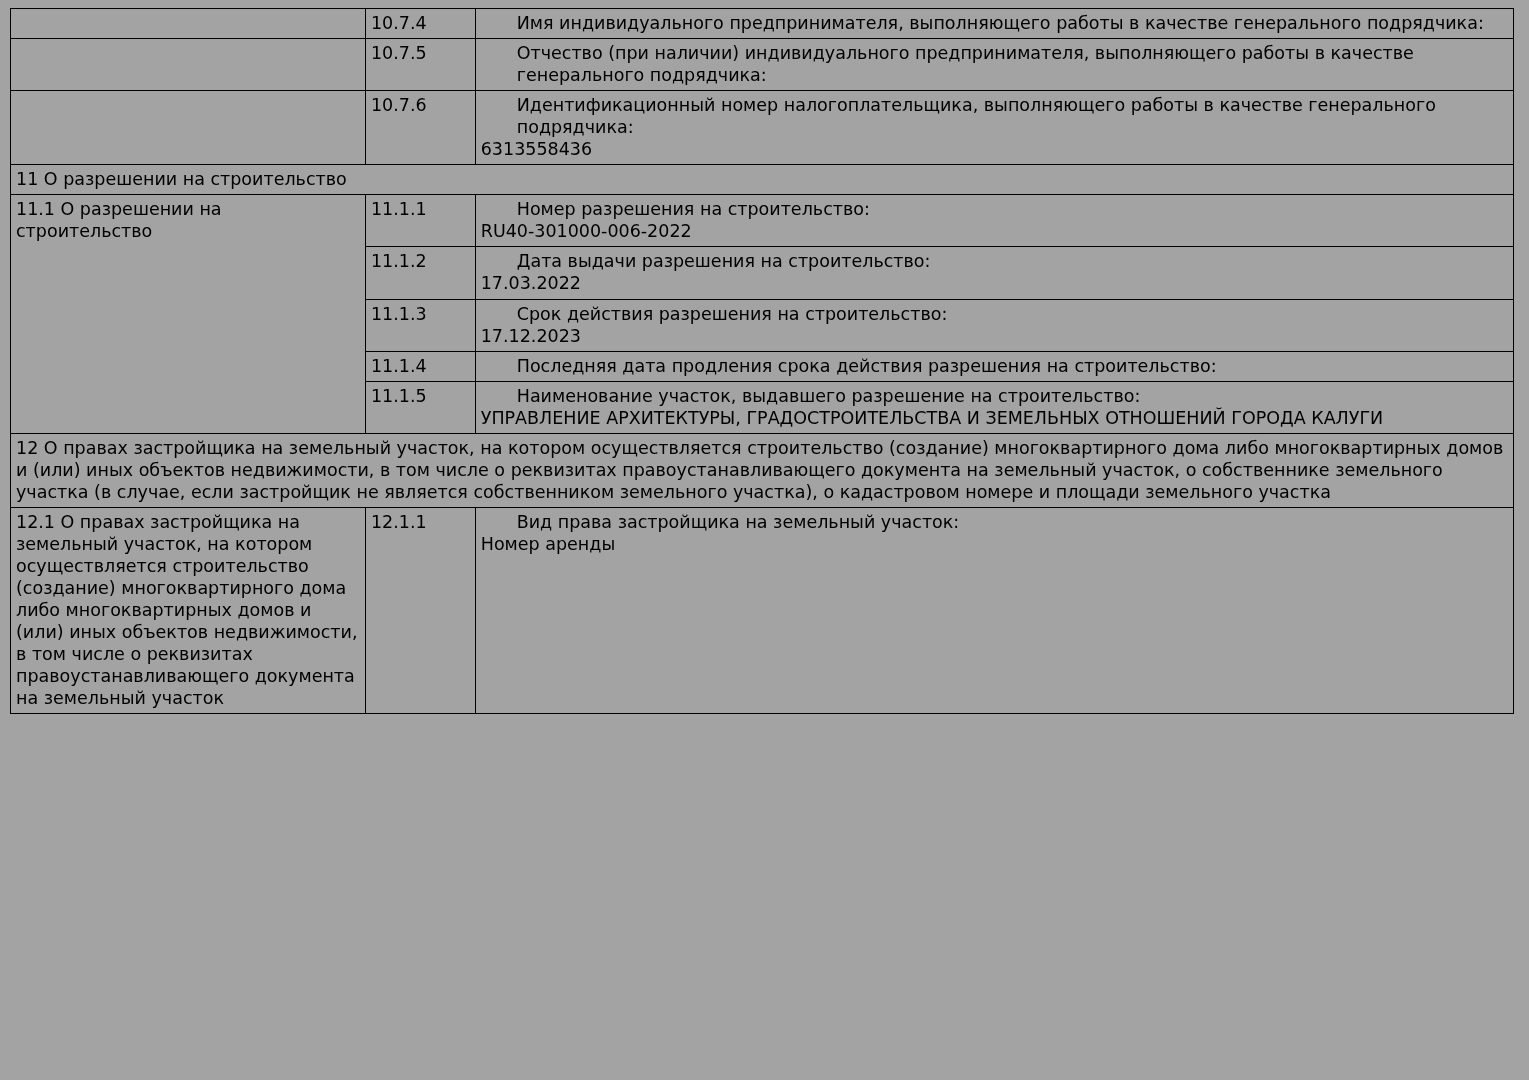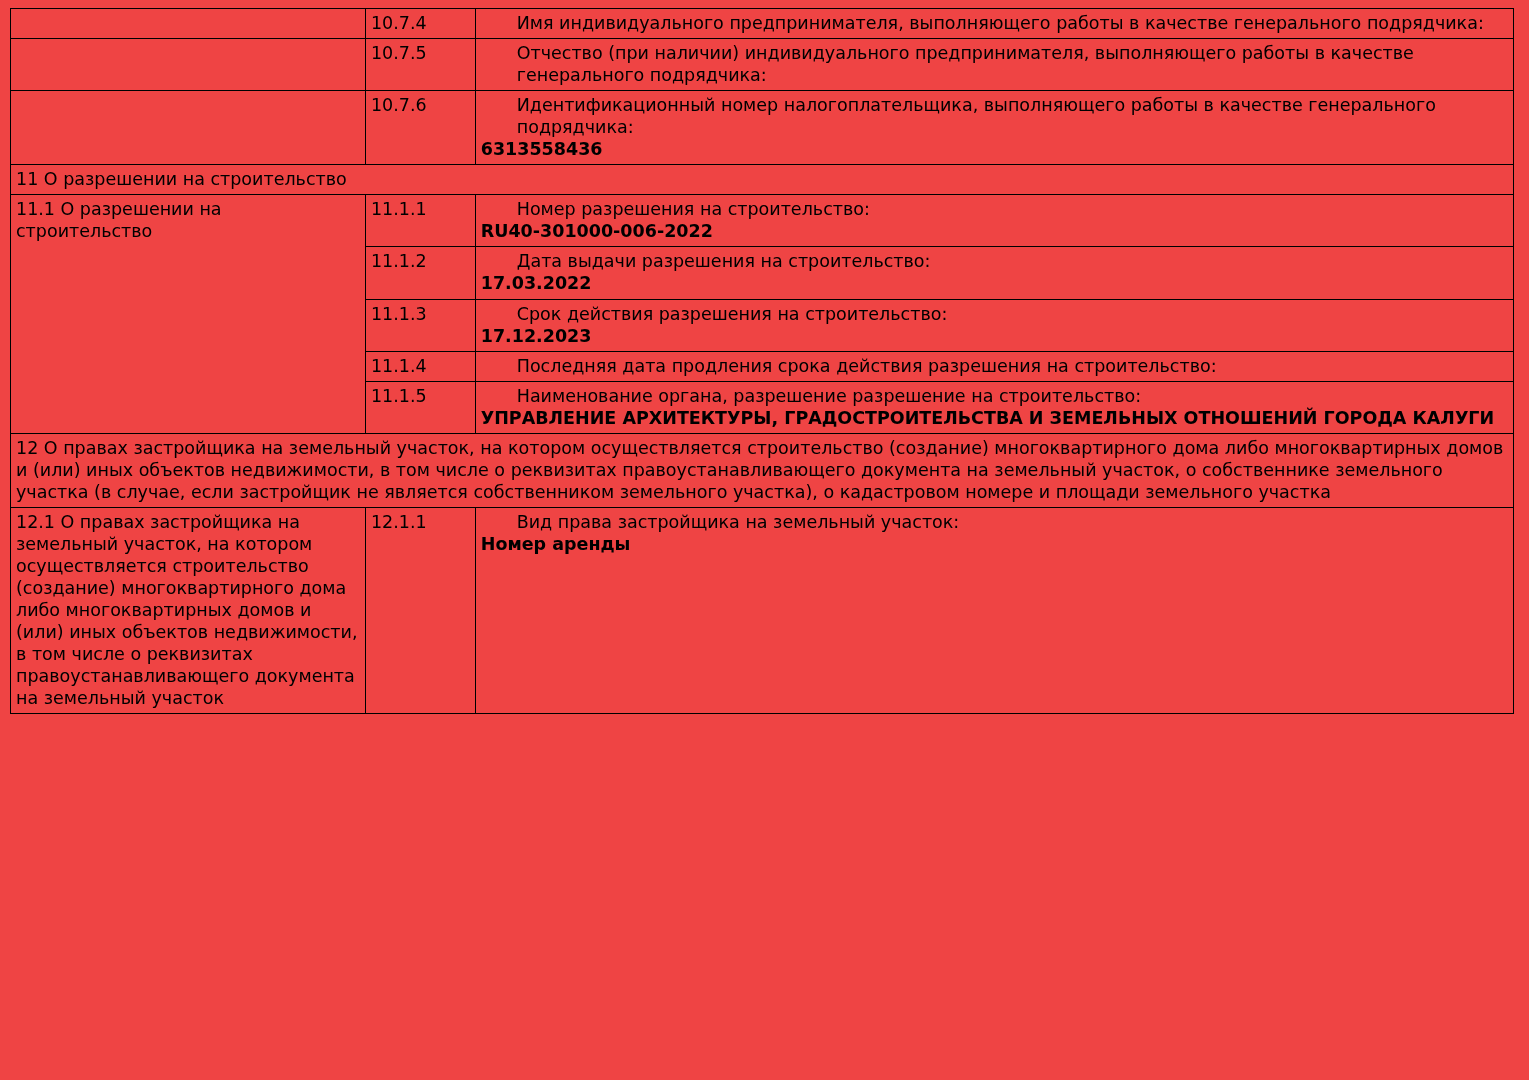--- a/index.html
+++ b/index.html
@@ -10,21 +10,21 @@
   body {
     width: 1529px;
     font-family: "DejaVu Sans", sans-serif;
     color: #000000;
   }
   .page {
     width: 1529px;
     min-height: 1080px;
     box-sizing: border-box;
     padding: 8px 10px 0 10px;
-    background: #ef4444;
+    background: #a3a3a3;
   }
   table.doc {
     border-collapse: collapse;
     table-layout: fixed;
     width: 1504px;
     margin: 0;
   }
   table.doc td {
     border: 1px solid #000000;
     vertical-align: top;
@@ -33,21 +33,21 @@
     line-height: 1.26;
   }
   .col-a { width: 346px; }
   .col-b { width: 107px; }
   .col-c { width: 1012px; }
 
   td.mid { vertical-align: middle; }
   td.ctr-v { vertical-align: middle; }
 
   .val {
-    font-weight: bold;
+    font-weight: normal;
     display: block;
   }
   .lbl { display: block; margin-left: 36px; }
   .section-row td {
     padding-top: 3px;
     padding-bottom: 4px;
     margin-top: 9px;
   }
   .tall-left { vertical-align: top; }
 </style>
@@ -124,21 +124,21 @@
         <td class="col-b mid">11.1.4</td>
         <td class="col-c">
           <span class="lbl">Последняя дата продления срока действия разрешения на строительство:</span>
           <span class="val"></span>
         </td>
       </tr>
 
       <tr>
         <td class="col-b mid">11.1.5</td>
         <td class="col-c">
-          <span class="lbl">Наименование органа, разрешение разрешение на строительство:</span>
+          <span class="lbl">Наименование участок, выдавшего разрешение на строительство:</span>
           <span class="val">УПРАВЛЕНИЕ АРХИТЕКТУРЫ, ГРАДОСТРОИТЕЛЬСТВА И ЗЕМЕЛЬНЫХ ОТНОШЕНИЙ ГОРОДА КАЛУГИ</span>
         </td>
       </tr>
 
       <tr class="section-row">
         <td colspan="3">12 О правах застройщика на земельный участок, на котором осуществляется строительство (создание) многоквартирного дома либо многоквартирных домов и (или) иных объектов недвижимости, в том числе о реквизитах правоустанавливающего документа на земельный участок, о собственнике земельного участка (в случае, если застройщик не является собственником земельного участка), о кадастровом номере и площади земельного участка</td>
       </tr>
 
       <tr>
         <td class="col-a tall-left">12.1 О правах застройщика на земельный участок, на котором осуществляется строительство (создание) многоквартирного дома либо многоквартирных домов и (или) иных объектов недвижимости, в том числе о реквизитах правоустанавливающего документа на земельный участок</td>

